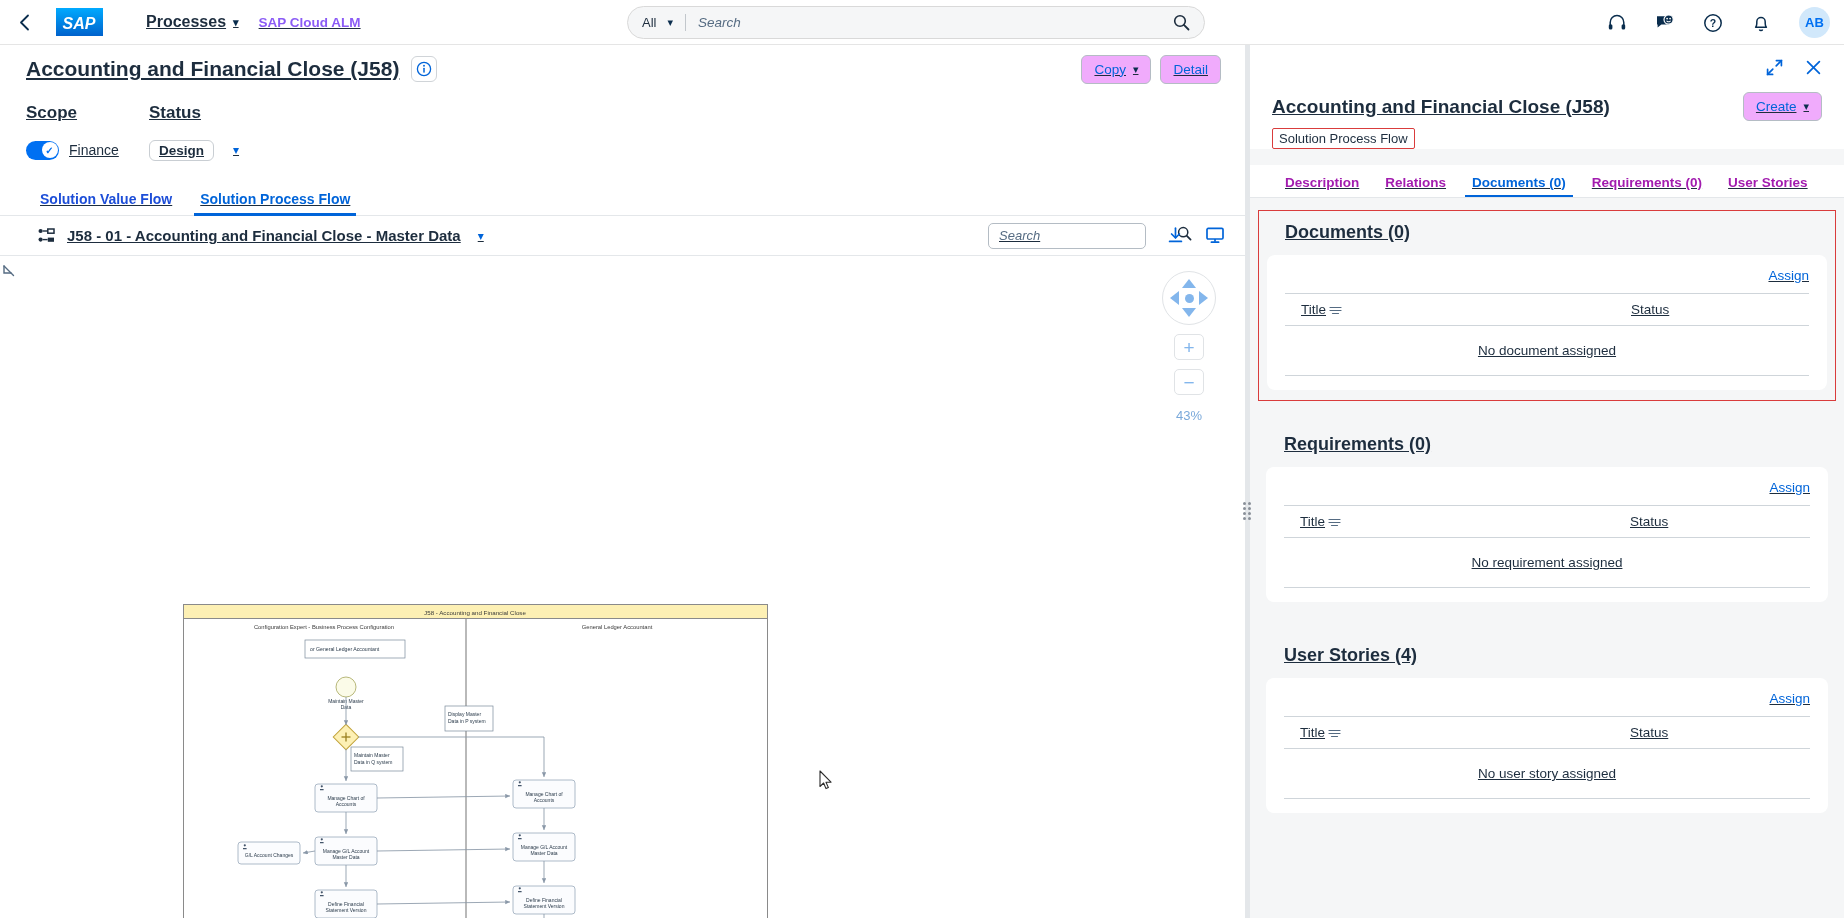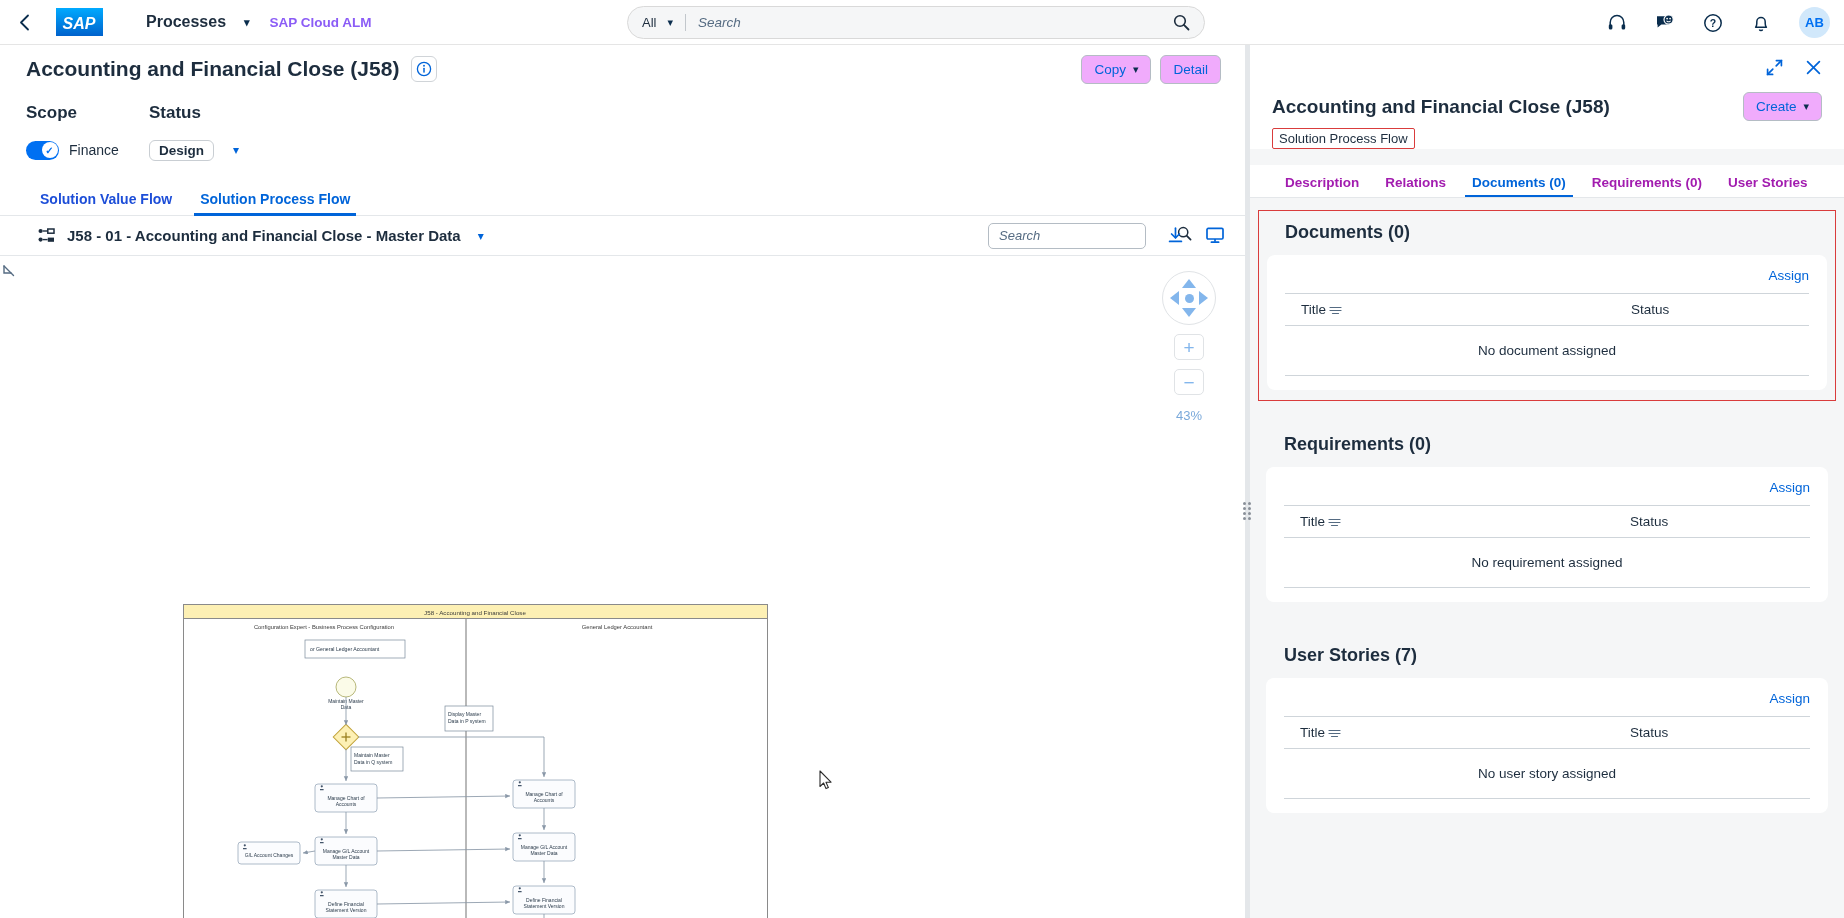--- a/index.html
+++ b/index.html
@@ -3,21 +3,21 @@
 <meta charset="utf-8">
 <style>
   * { box-sizing: border-box; margin: 0; padding: 0; }
   html, body {
     width: 1844px; height: 918px;
     font-family: "Liberation Sans", sans-serif;
     background: #ffffff;
     overflow: hidden;
     color: #1d2d3e;
   }
-  .app { width: 1844px; height: 918px; position: relative; display: flex; flex-direction: column; }
+  .app { width: 1844px; height: 918px; position: relative; display: flex; flex-direction: column; text-decoration: underline; }
 
   
   .shellbar {
     height: 45px; flex: 0 0 45px;
     display: flex; align-items: center;
     background: #fff; border-bottom: 1px solid #e5e5e5;
     position: relative;
   }
   .back-arrow {
     width: 36px; height: 36px; margin-left: 6px;
@@ -25,21 +25,21 @@
     color: #0a2d4d; font-size: 17px; cursor: pointer;
   }
   .sap-logo {
     width: 58px; height: 28px; margin-left: 14px;
     display: flex; align-items: center; justify-content: center;
     position: relative;
   }
   .sap-logo svg { display: block; }
   .shell-title {
     margin-left: 32px; font-size: 16px; font-weight: bold; color: #1d2d3e;
-    display: flex; align-items: center; gap: 18px; cursor: pointer;
+    display: flex; align-items: center; gap: 7px; cursor: pointer;
   }
   .shell-sub { margin-left: 20px; font-size: 13.5px; font-weight: bold; color: #8b5cf6; }
   .chev { display: inline-block; color: #0a2d4d; font-size: 11px; }
 
   .searchbar {
     position: absolute; left: 627px; top: 6px;
     width: 578px; height: 33px;
     background: #f5f6f7; border: 1px solid #d9d9d9; border-radius: 17px;
     display: flex; align-items: center; padding: 0 14px;
   }
@@ -647,21 +647,21 @@
                   </svg>
                 </span>
               </span>
               <span>Status</span>
             </div>
             <div class="tbl-empty">No requirement assigned</div>
           </div>
         </div>
 
         <div class="sect">
-          <div class="sect-h">User Stories (7)</div>
+          <div class="sect-h">User Stories (4)</div>
           <div class="card">
             <div class="assign-row">
               <span class="assign">Assign</span>
             </div>
             <div class="tbl-head">
               <span class="th-title">
                 <span>Title</span>
                 <span class="sort-ic">
                   <svg width="13" height="10" viewBox="0 0 13 10" stroke="#556b82" stroke-width="1.2" stroke-linecap="round">
                     <line x1="1" y1="2.5" x2="12" y2="2.5"></line>

